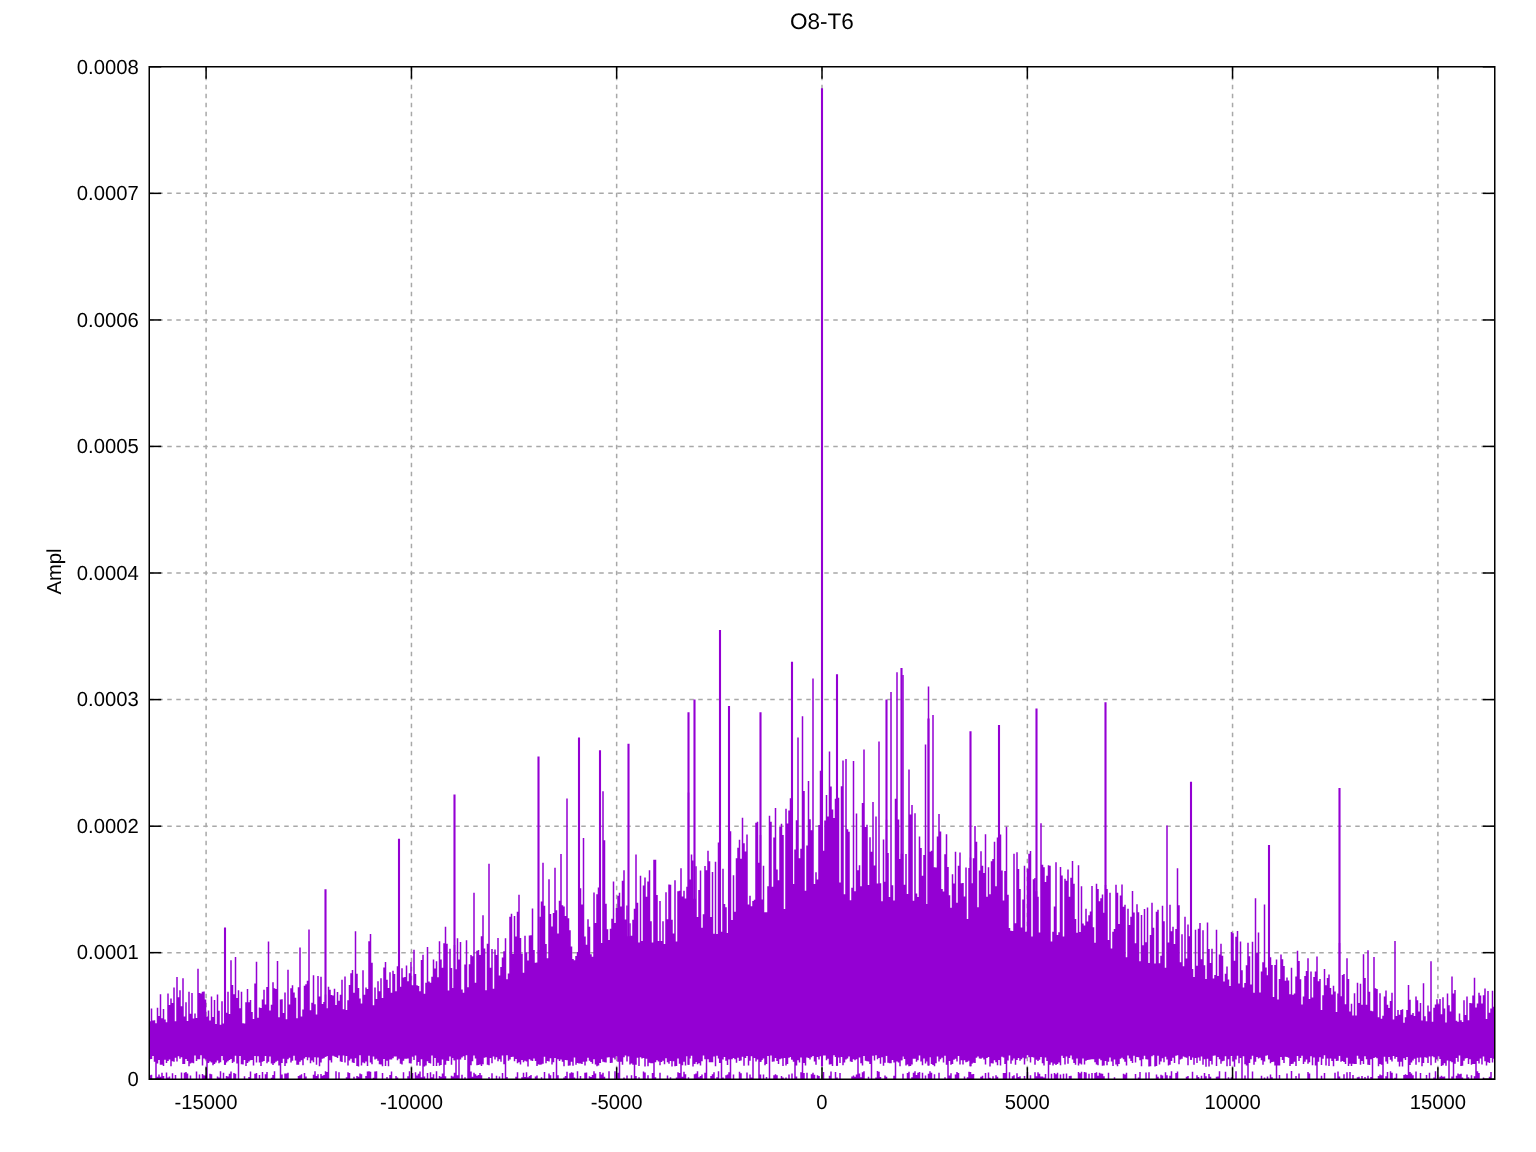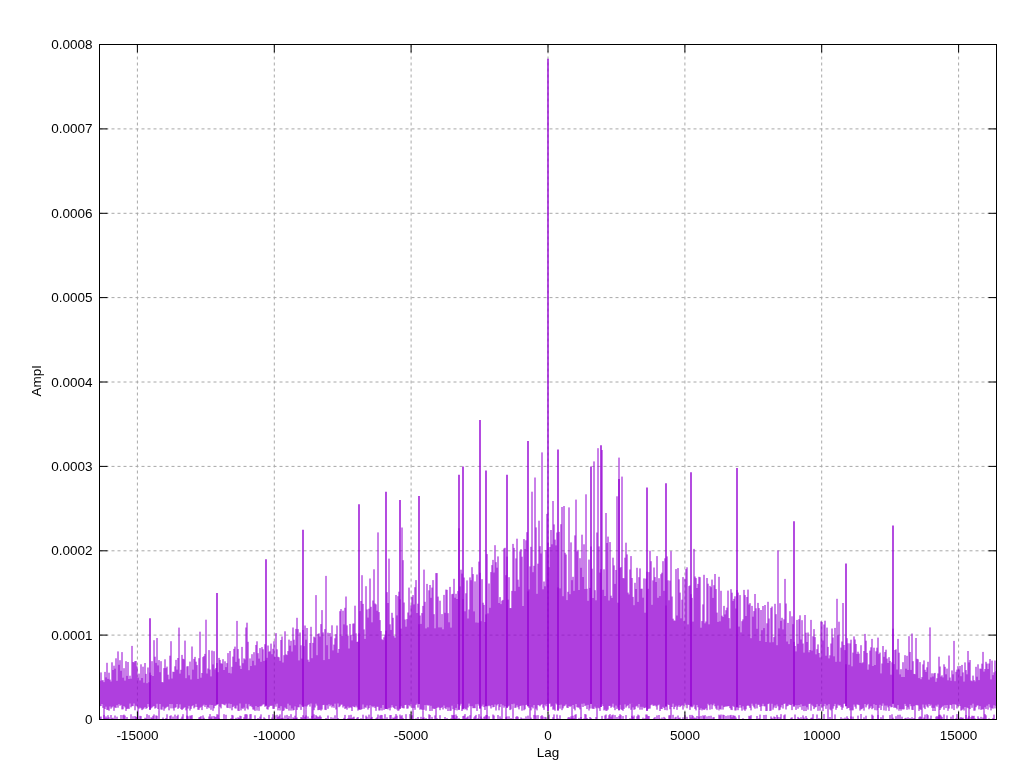--- a/index.html
+++ b/index.html
@@ -83,15 +83,15 @@
         <text x="92.5" y="639.6" text-anchor="end">0.0001</text>
         <text x="92.5" y="555.3" text-anchor="end">0.0002</text>
         <text x="92.5" y="470.9" text-anchor="end">0.0003</text>
         <text x="92.5" y="386.5" text-anchor="end">0.0004</text>
         <text x="92.5" y="302.1" text-anchor="end">0.0005</text>
         <text x="92.5" y="217.8" text-anchor="end">0.0006</text>
         <text x="92.5" y="133.4" text-anchor="end">0.0007</text>
         <text x="92.5" y="49.0" text-anchor="end">0.0008</text>
       </g>
     </svg>
-  <div class="x-label">Lag</div>
+  <div class="chart-title">O8-T6</div>
   <div class="y-label">Ampl</div>
 </div>
 
 </body></html>

